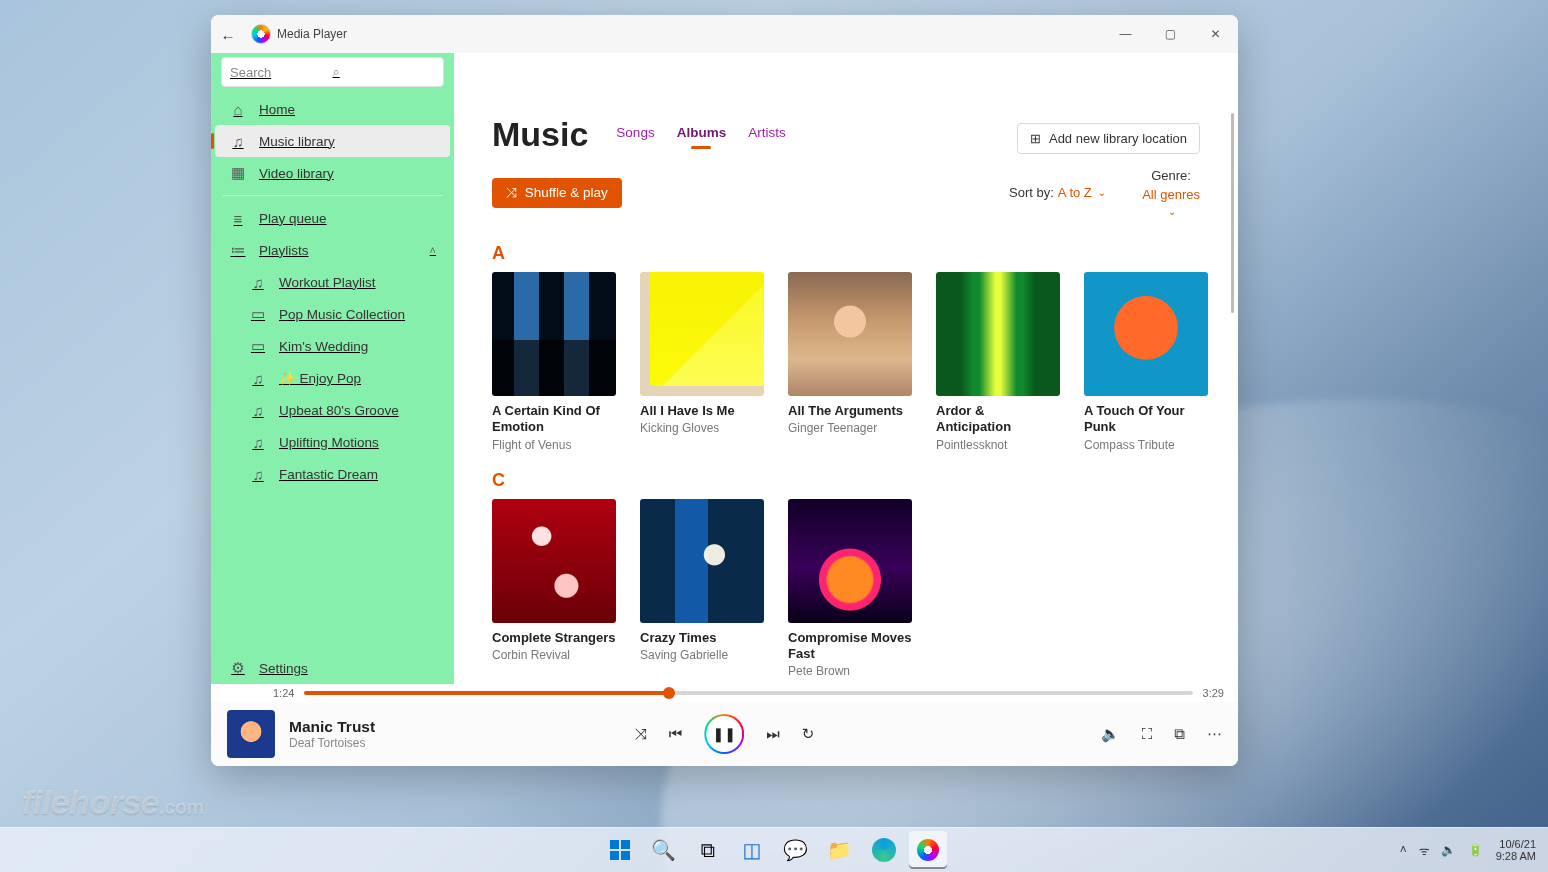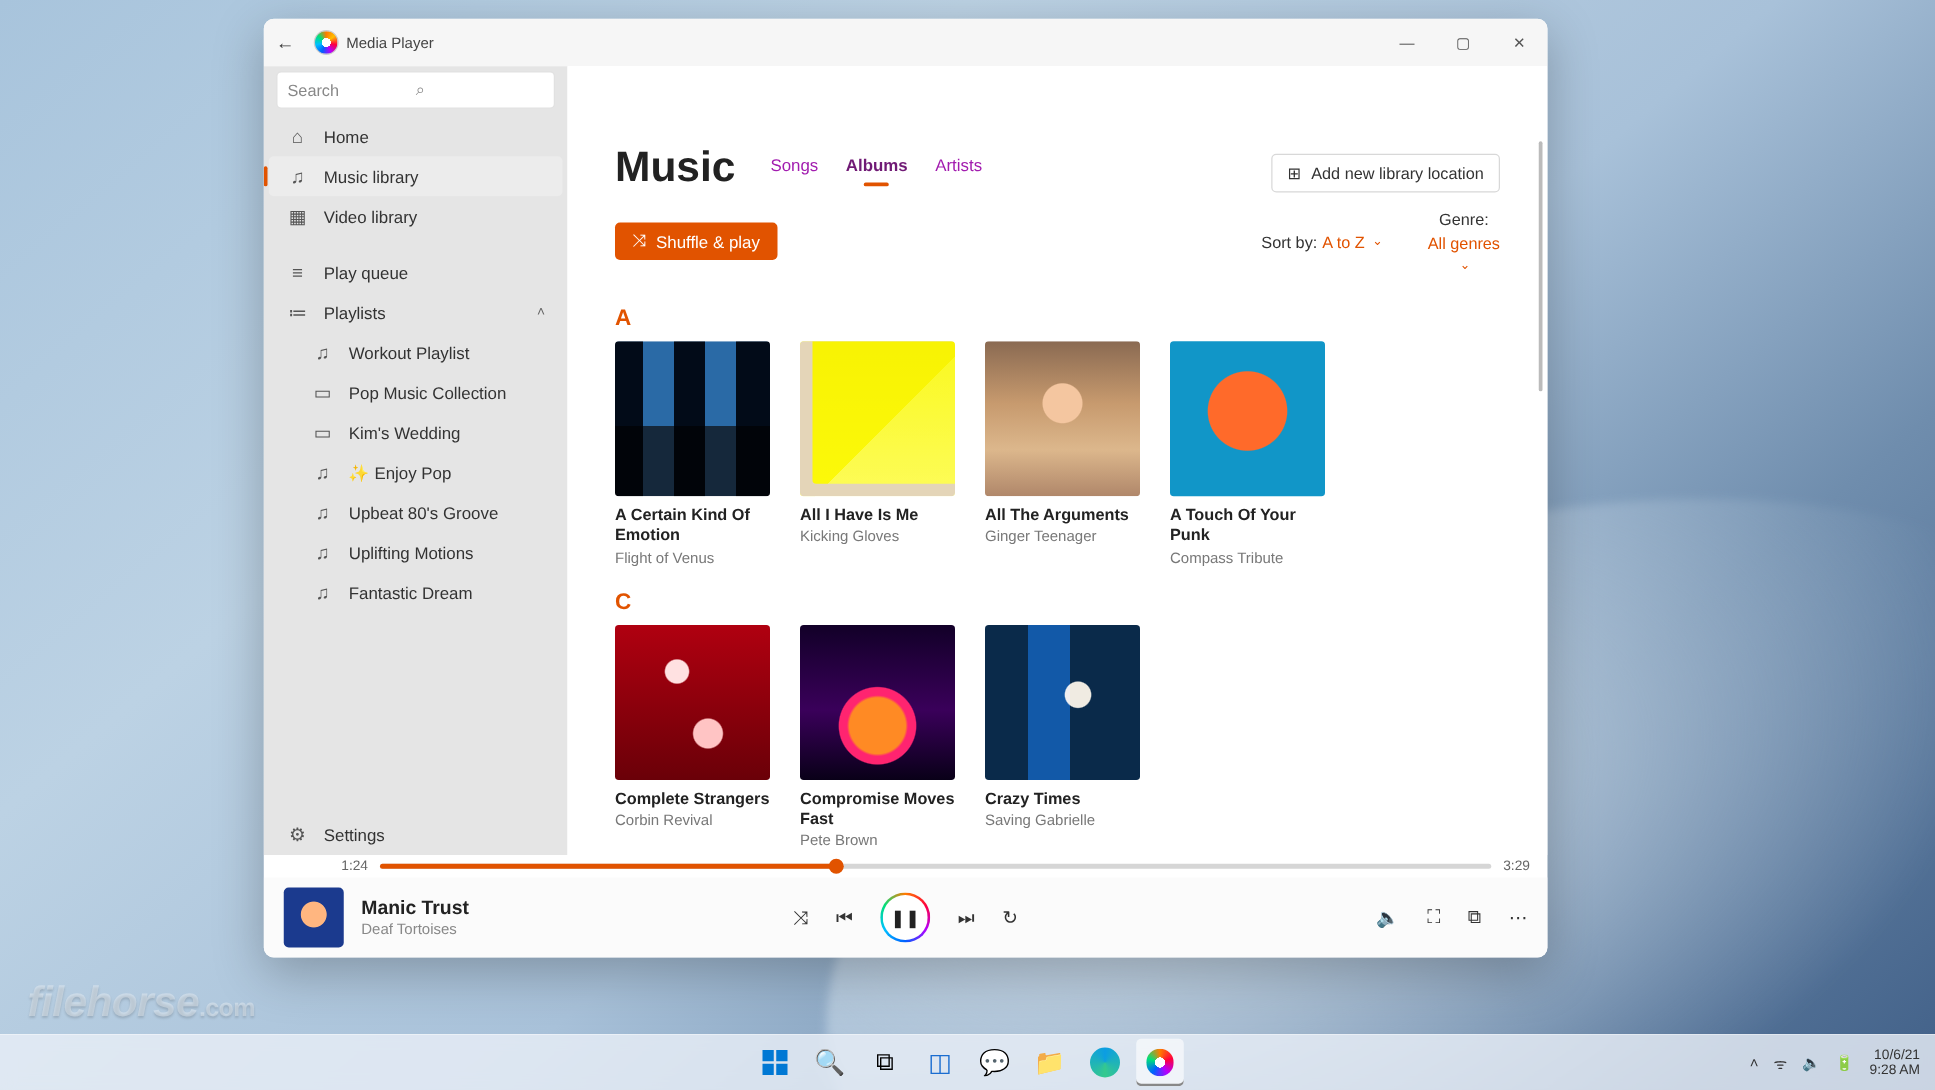--- a/index.html
+++ b/index.html
@@ -28,21 +28,21 @@
     width:20px; height:20px; border-radius:50%; margin:0 6px;
     background: radial-gradient(circle at 50% 50%, #fff 0 28%, transparent 29%),
                 conic-gradient(#ff7b00,#ffbe00,#ff003c,#b400ff,#0060ff,#00c1ff,#00e07a,#ff7b00);
     border:1px solid #ccc;
   }
   .titlebar .app-title { font-size:12px; color:#444; }
   .titlebar .spacer { flex:1; }
   .winbtn { width:45px; height:38px; display:flex; align-items:center; justify-content:center; color:#555; font-size:12px; cursor:pointer;}
 
   .body-row { flex:1; display:flex; min-height:0; }
-  .sidebar { width:243px; background:#e5e5e5; display:flex; flex-direction:column; padding-top:2px; }
+  .sidebar { width:243px; background:#86efac; display:flex; flex-direction:column; padding-top:2px;text-decoration:underline; }
   .search {
     margin:2px 10px 6px 10px; height:30px; border:1px solid #e1e1e1; border-radius:4px;
     background:#fff; display:flex; align-items:center; padding:0 8px; font-size:13px; color:#888;
   }
   .search span { flex:1;}
   .nav-item {
     display:flex; align-items:center; height:32px; padding:0 14px; gap:12px;
     font-size:13.5px; color:#333; border-radius:4px; margin:0 4px; position:relative; cursor:pointer;
   }
   .nav-item.active { background:#ececec; }
@@ -268,42 +268,47 @@
               <div class="art art2"></div>
               <div class="atitle">All I Have Is Me</div>
               <div class="artist">Kicking Gloves</div>
             </div>
           <div class="album">
               <div class="art art3"></div>
               <div class="atitle">All The Arguments</div>
               <div class="artist">Ginger Teenager</div>
             </div>
           <div class="album">
+              <div class="art art4"></div>
+              <div class="atitle">Ardor &amp; Anticipation</div>
+              <div class="artist">Pointlessknot</div>
+            </div>
+          <div class="album">
               <div class="art art5"></div>
               <div class="atitle">A Touch Of Your Punk</div>
               <div class="artist">Compass Tribute</div>
             </div>
         </div>
 
         <div class="section-letter">C</div>
         <div class="album-row">
           <div class="album">
               <div class="art art6"></div>
               <div class="atitle">Complete Strangers</div>
               <div class="artist">Corbin Revival</div>
             </div>
           <div class="album">
+              <div class="art art8"></div>
+              <div class="atitle">Crazy Times</div>
+              <div class="artist">Saving Gabrielle</div>
+            </div>
+          <div class="album">
               <div class="art art7"></div>
               <div class="atitle">Compromise Moves Fast</div>
               <div class="artist">Pete Brown</div>
-            </div>
-          <div class="album">
-              <div class="art art8"></div>
-              <div class="atitle">Crazy Times</div>
-              <div class="artist">Saving Gabrielle</div>
             </div>
         </div>
 
         <div class="section-letter">C</div>
       </div>
     </div>
   </div>
 
   <div class="progress-row">
     <span>1:24</span>

